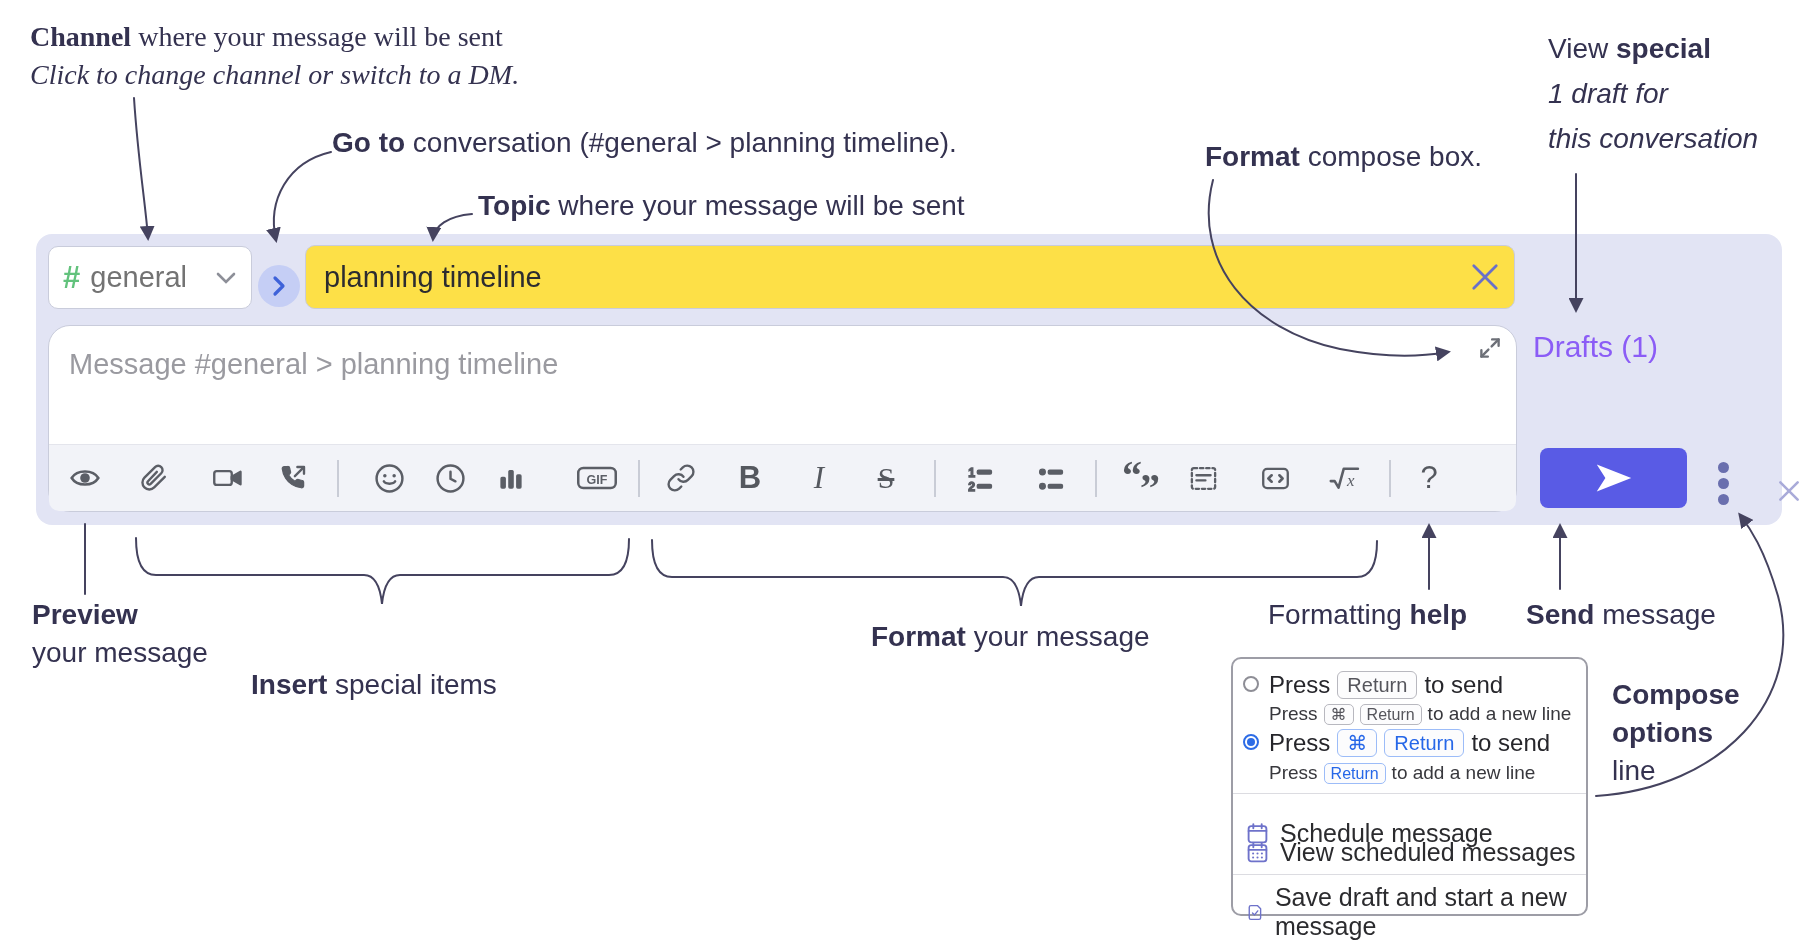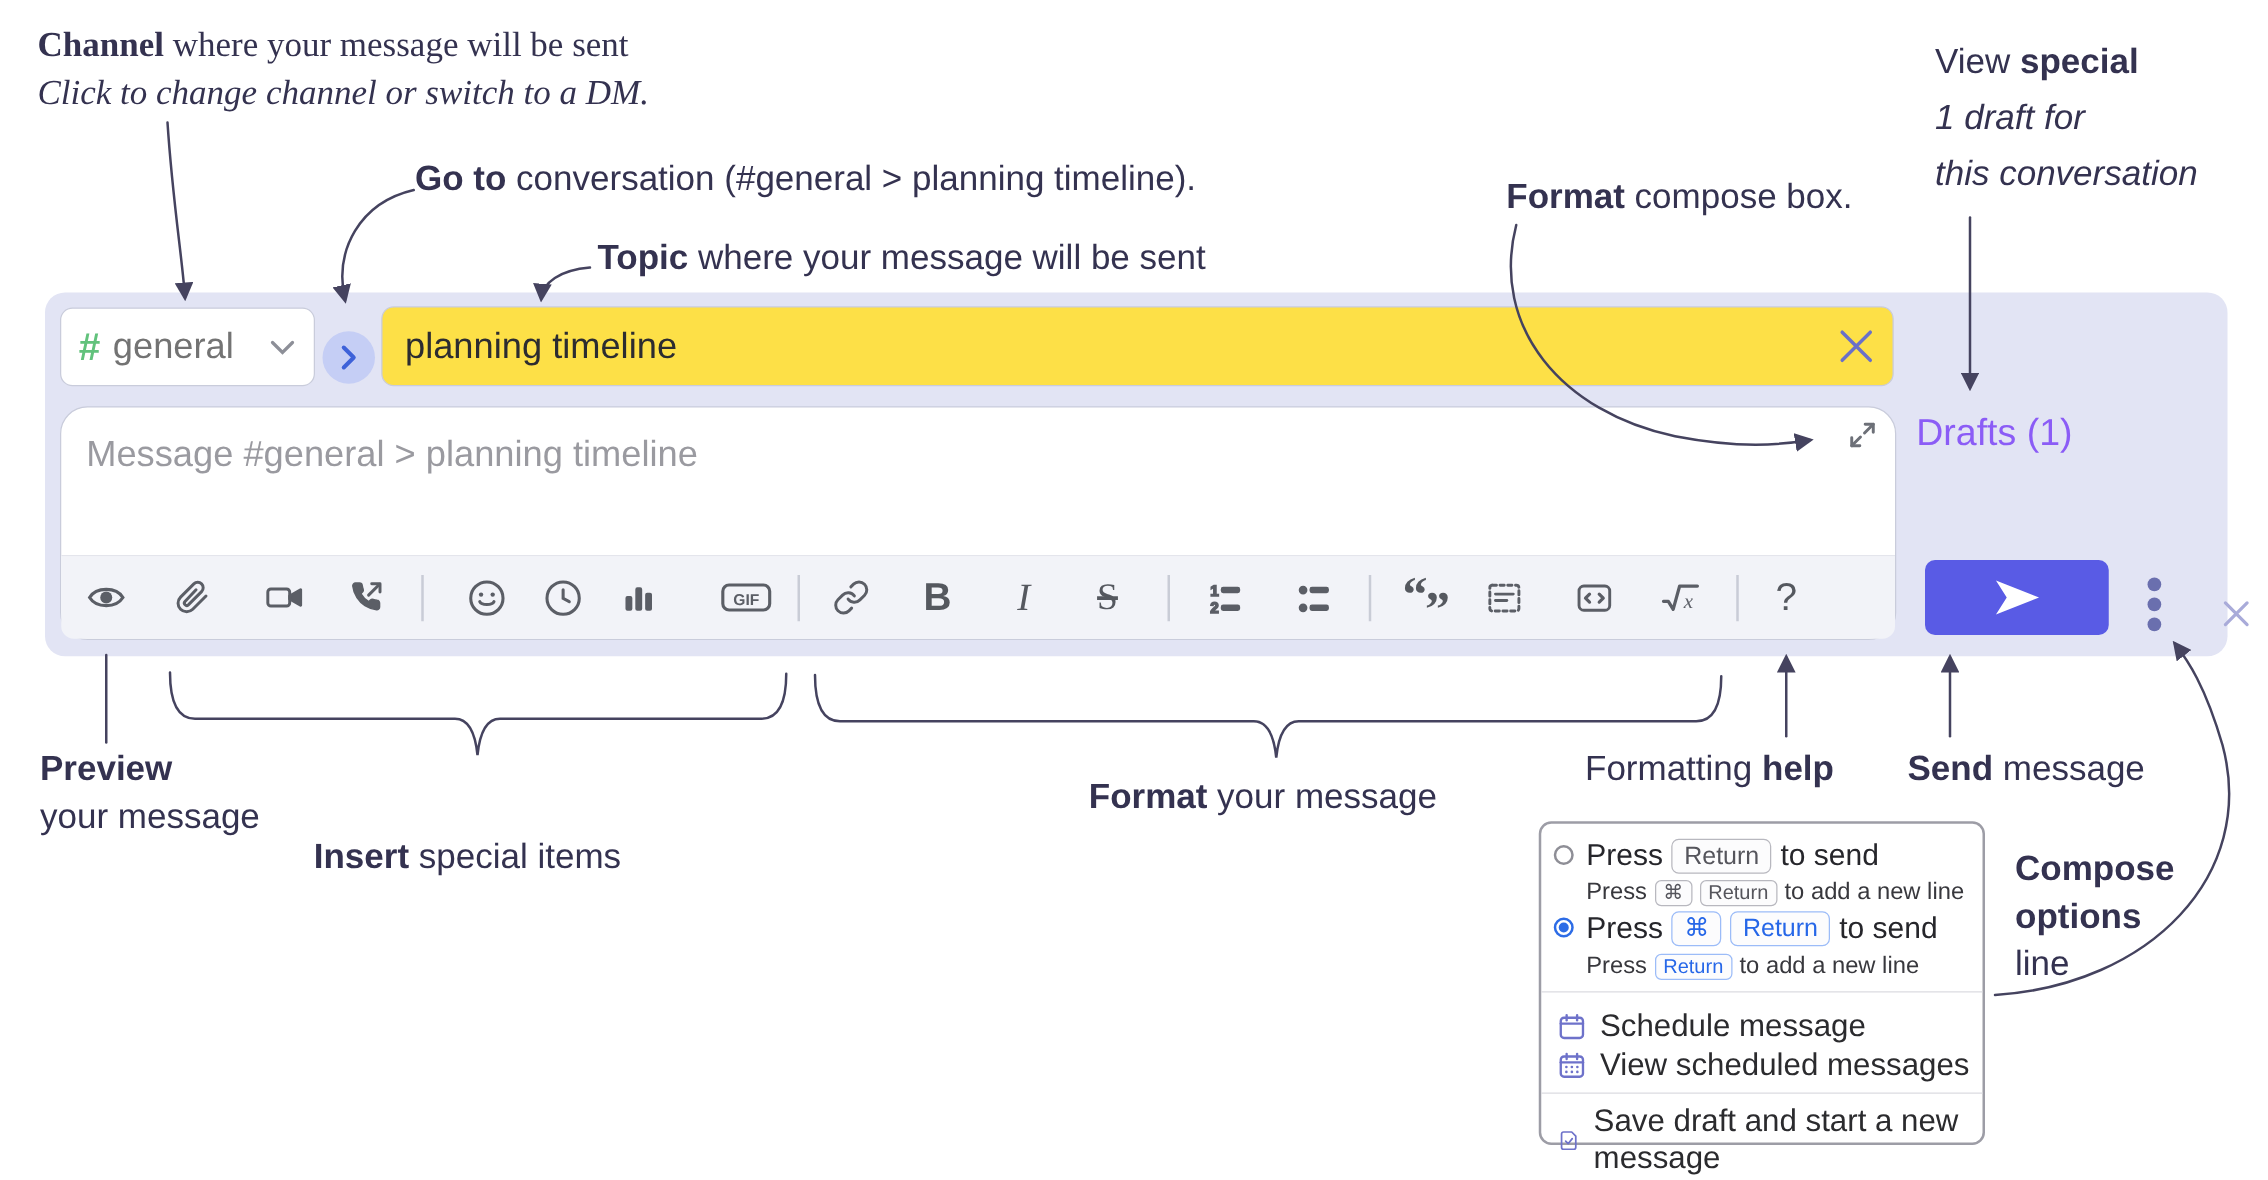--- a/index.html
+++ b/index.html
@@ -315,21 +315,21 @@
     <span>to send</span>
   </div>
   <div class="menu-row mr-sub" style="left:36px; top:103px;">
     <span>Press</span>
     <kbd class="small blue">Return</kbd>
     <span>to add a new line</span>
   </div>
 
   <div class="m-div" style="top:134px;"></div>
 
-  <div class="m-item" style="top:148px;">
+  <div class="m-item" style="top:160px;">
     <svg width="23" height="23" viewBox="0 0 22 22" fill="none" stroke-width="1.8" stroke-linecap="round">
       <rect x="2.5" y="4" width="17" height="15.5" rx="2.5"></rect>
         <path d="M7 2 V6"></path>
         <path d="M15 2 V6"></path>
         <path d="M2.5 8.5 H19.5"></path>
     </svg>
     <span>Schedule message</span>
   </div>
   <div class="m-item" style="top:179px;">
     <svg width="23" height="23" viewBox="0 0 22 22" fill="none" stroke-width="1.8" stroke-linecap="round">

